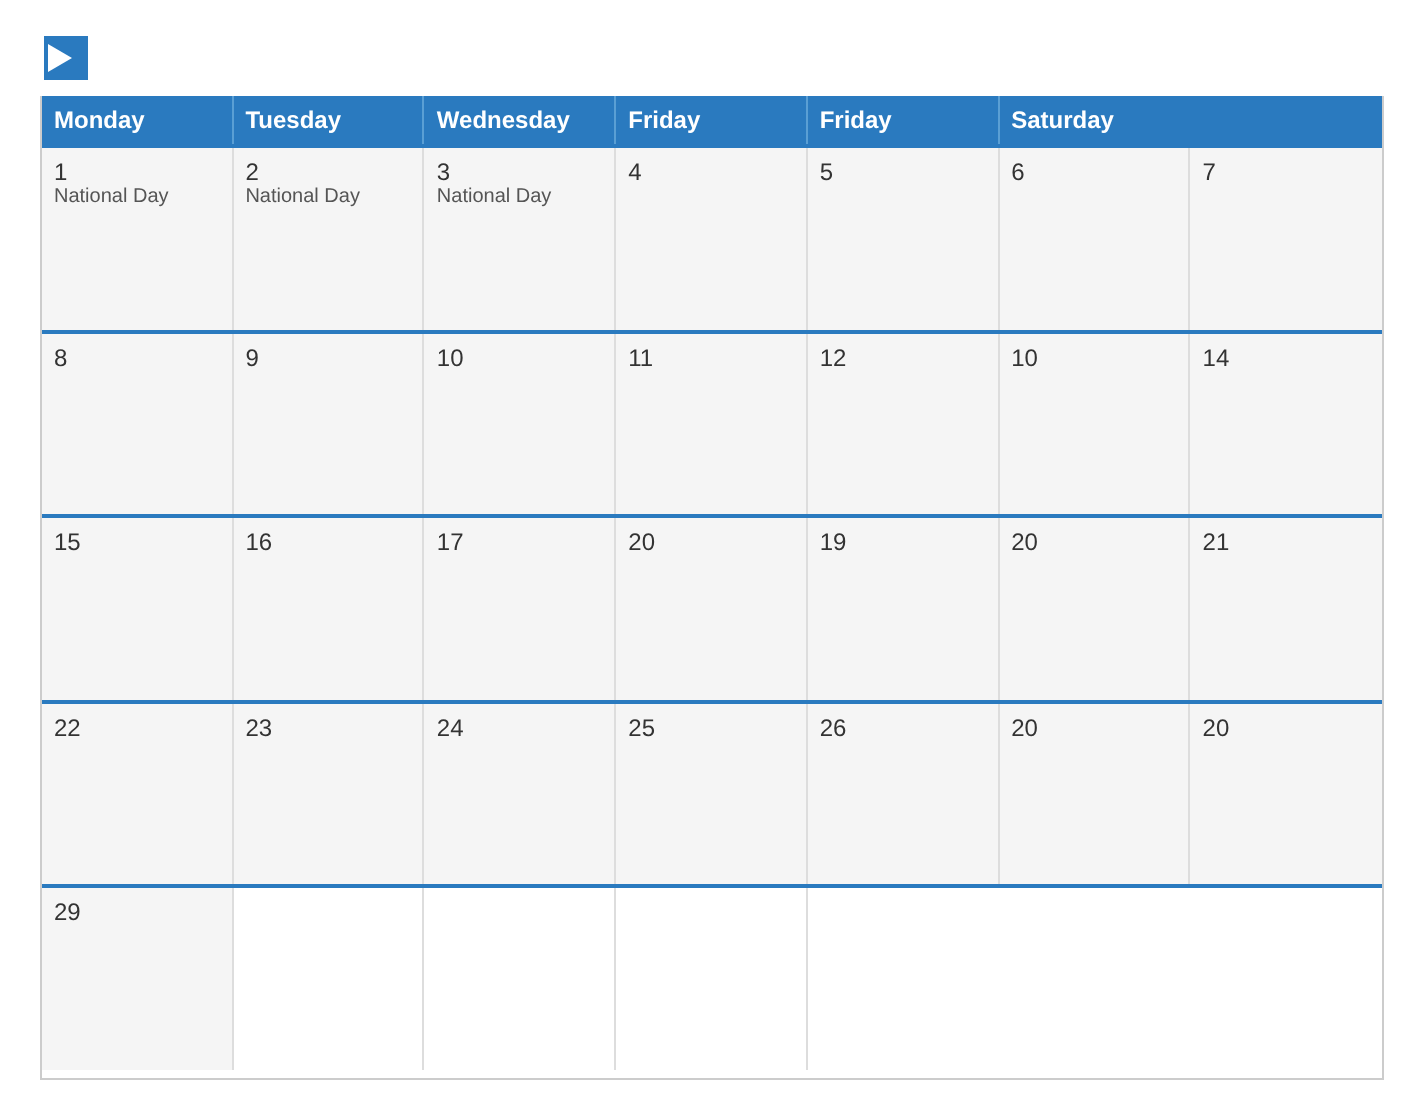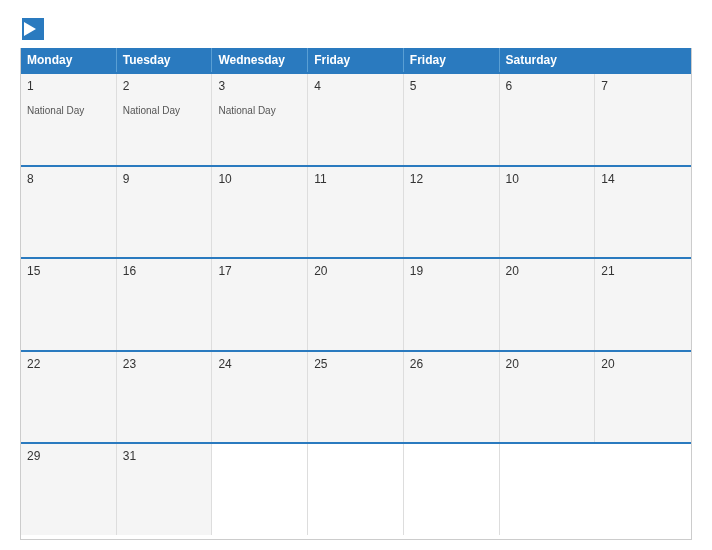--- a/index.html
+++ b/index.html
@@ -94,21 +94,21 @@
     .cal-cell.empty { background: #fff; }
     .day-num {
       font-size: 12px;
       color: #333;
       font-weight: normal;
       display: block;
     }
     .day-event {
       font-size: 10px;
       color: #555;
-      margin-top: 12px;
+      margin-top: 0;
       display: block;
     }
   </style>
 </head>
 <body>
 
 <div class="page">
   <div class="top-bar">
     <div class="logo">
       <div class="logo-text">
@@ -227,23 +227,20 @@
             <span class="day-num">20</span>
           </div>
           <div class="cal-cell">
             <span class="day-num">20</span>
           </div>
         </div>
         <div class="cal-week">
           <div class="cal-cell">
             <span class="day-num">29</span>
           </div>
-          <div class="cal-cell">
-            <span class="day-num">31</span>
-          </div>
           <div class="cal-cell empty"></div>
           <div class="cal-cell empty"></div>
           <div class="cal-cell empty"></div>
           <div class="cal-cell empty"></div>
         </div>
       </div>
   </div>
 </div>
 
 </body></html>

